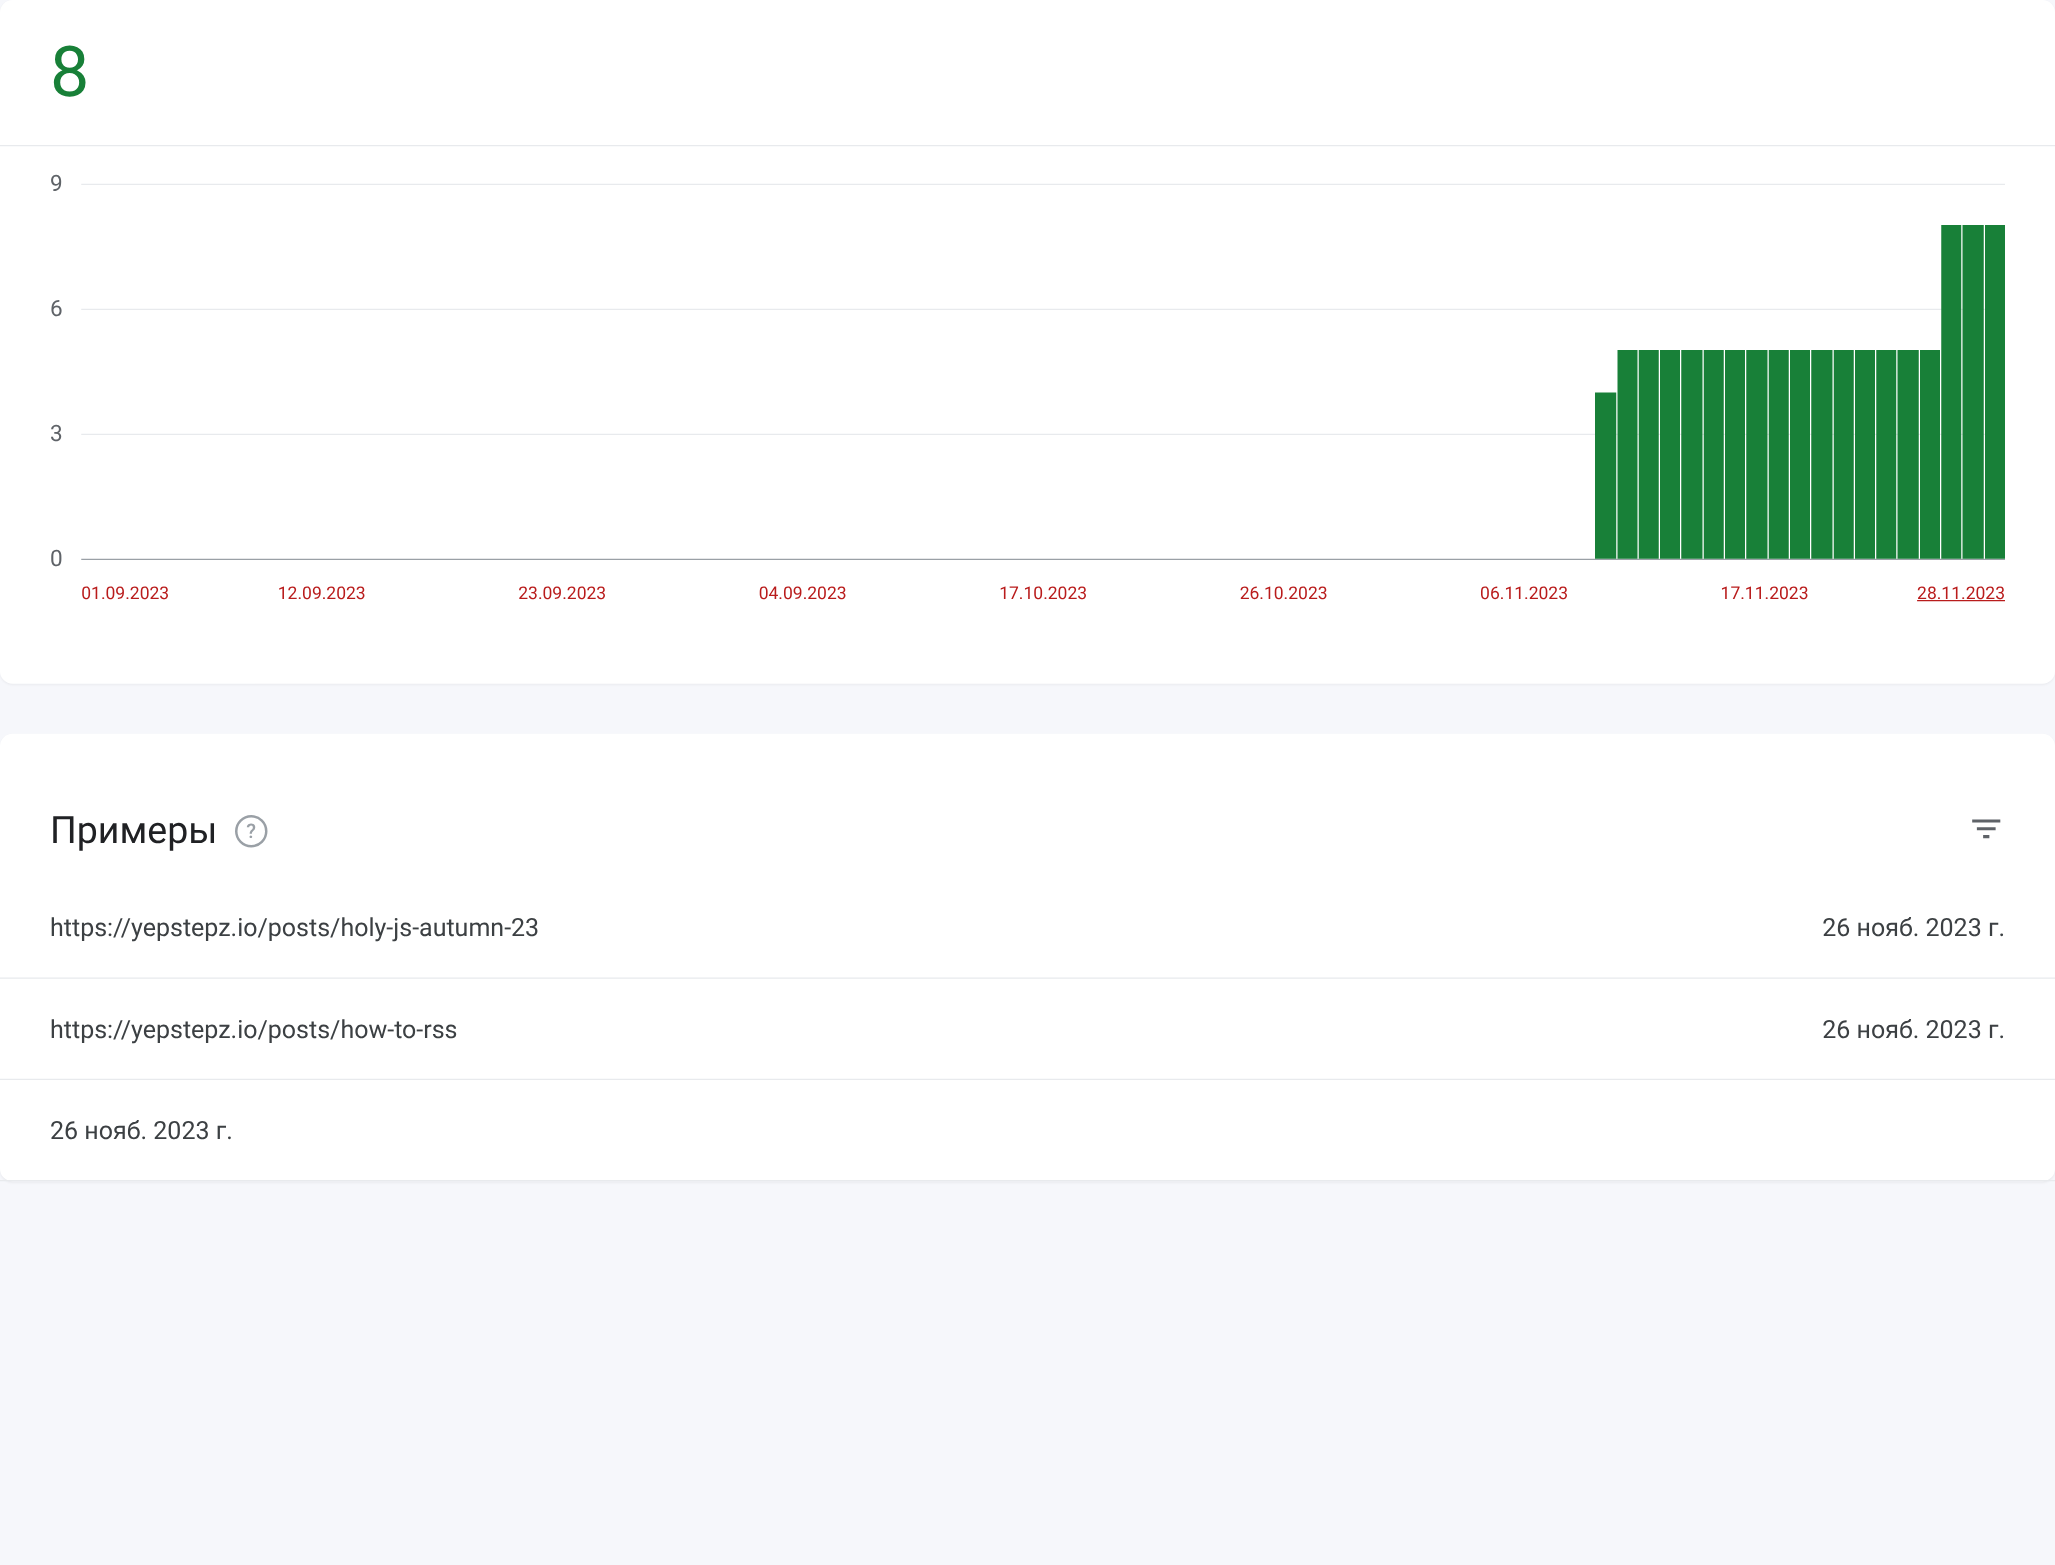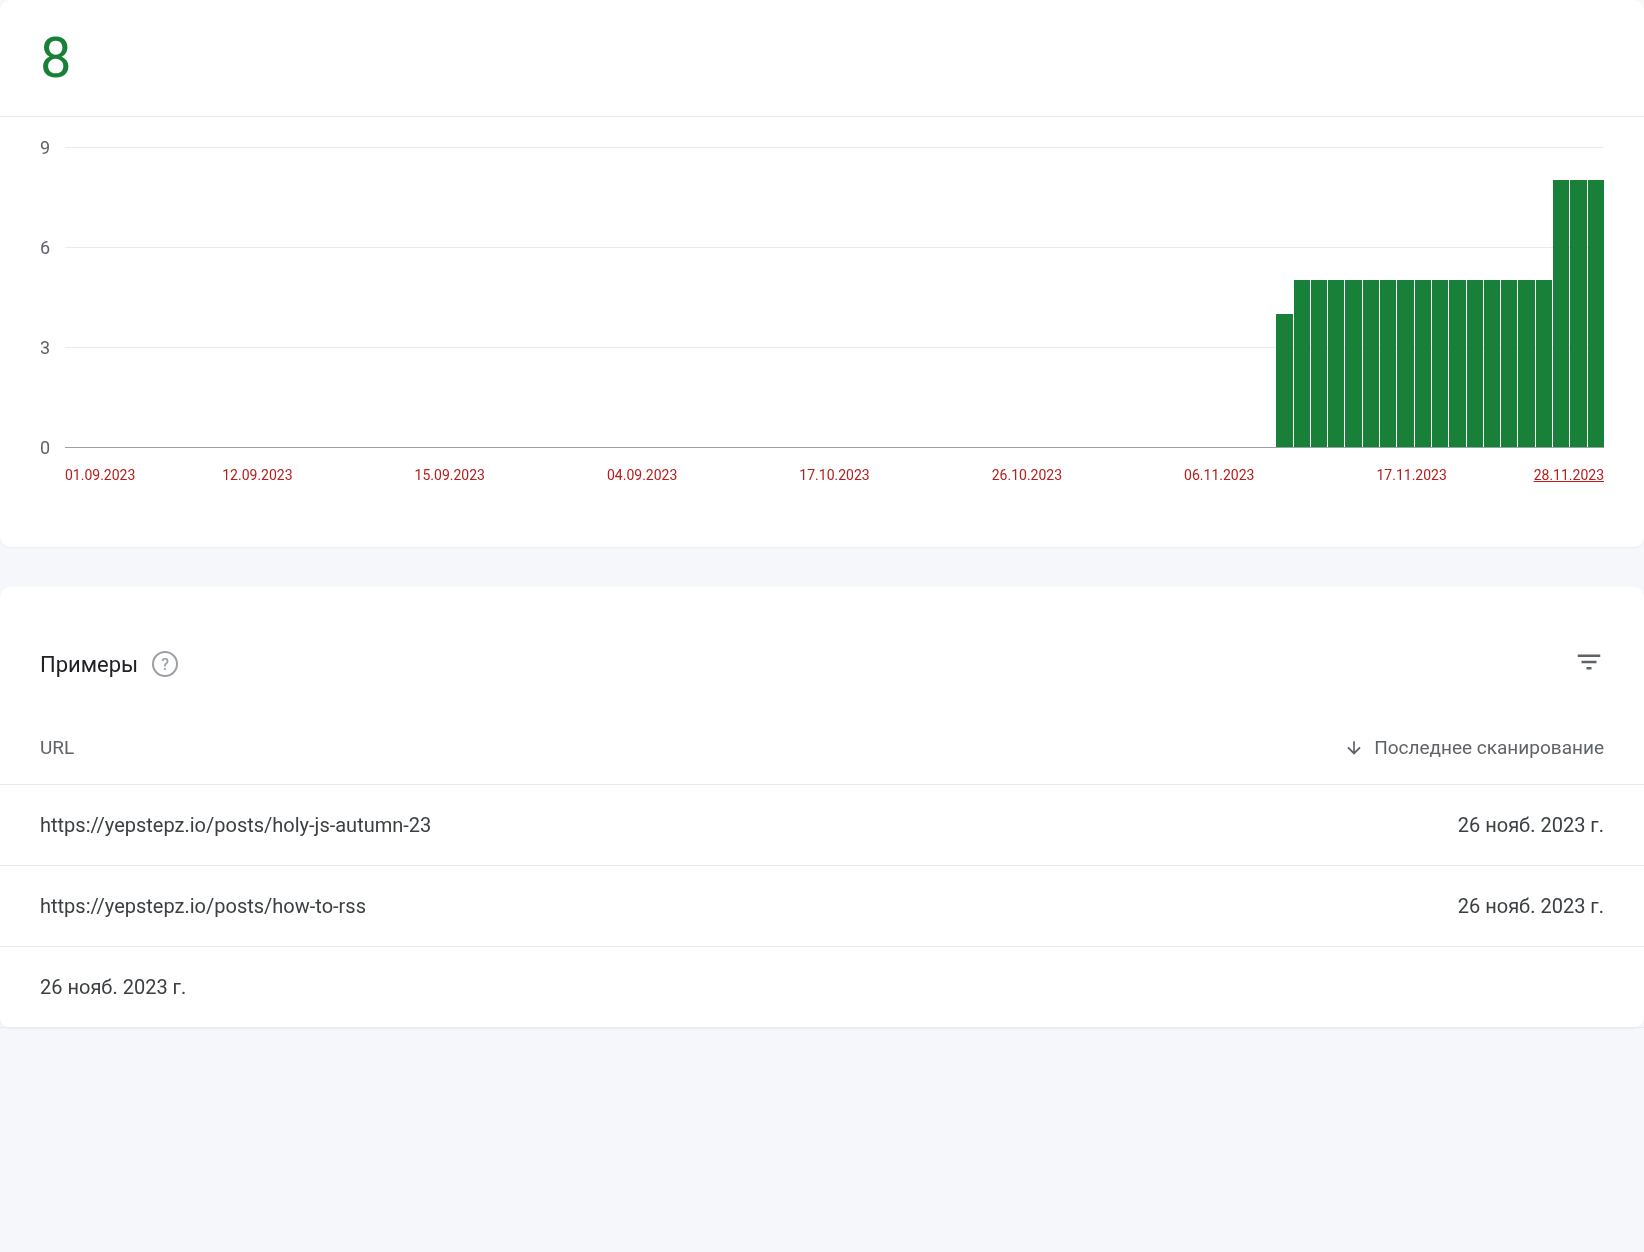--- a/index.html
+++ b/index.html
@@ -118,21 +118,21 @@
       align-items: center;
       justify-content: space-between;
       padding: 60px 40px 20px 40px;
     }
     .examples-title-wrap {
       display: flex;
       align-items: center;
       gap: 14px;
     }
     .examples-title {
-      font-size: 22px;
+      font-size: 30px;
       font-weight: 400;
       color: #202124;
     }
     .help-icon {
       width: 26px;
       height: 26px;
       border: 2px solid #9aa0a6;
       border-radius: 50%;
       display: flex;
       align-items: center;
@@ -344,21 +344,21 @@
             <div class="bar-slot">
               <div class="bar" style="height: 266.667px; background: rgb(24, 128, 56);"></div>
             </div>
             <div class="bar-slot">
               <div class="bar" style="height: 266.667px; background: rgb(24, 128, 56);"></div>
             </div>
           </div>
         <div class="x-axis" id="x-axis">
             <div class="x-tick" style="left: 0%; transform: translateX(0px);">01.09.2023</div>
             <div class="x-tick" style="left: 12.5%;">12.09.2023</div>
-            <div class="x-tick" style="left: 25%;">15.09.2023</div>
+            <div class="x-tick" style="left: 25%;">23.09.2023</div>
             <div class="x-tick" style="left: 37.5%;">04.09.2023</div>
             <div class="x-tick" style="left: 50%;">17.10.2023</div>
             <div class="x-tick" style="left: 62.5%;">26.10.2023</div>
             <div class="x-tick" style="left: 75%;">06.11.2023</div>
             <div class="x-tick" style="left: 87.5%;">17.11.2023</div>
             <div class="x-tick" style="left: 100%; transform: translateX(-100%); text-decoration: underline;">28.11.2023</div>
           </div>
       </div>
     </div>
   </div>
@@ -370,31 +370,20 @@
       <div class="examples-title">Примеры</div>
       <div class="help-icon">?</div>
     </div>
     <div class="filter-icon">
       <svg viewBox="0 0 24 24">
           <path d="M10 18h4v-2h-4v2zM3 6v2h18V6H3zm3 7h12v-2H6v2z"></path>
         </svg>
     </div>
   </div>
   <div class="table">
-    <div class="table-header">
-      <div class="th">URL</div>
-      <div class="th th-sort">
-        <span class="arrow-down">
-          <svg viewBox="0 0 24 24">
-              <path d="M11 4h2v12l5.5-5.5 1.5 1.5L12 20l-8-8 1.5-1.5L11 16V4z"></path>
-            </svg>
-        </span>
-        <span>Последнее сканирование</span>
-      </div>
-    </div>
     <div id="table-body">
         <div class="table-row">
           <div class="url-cell">https://yepstepz.io/posts/holy-js-autumn-23</div>
           <div class="date-cell">26 нояб. 2023 г.</div>
         </div>
         <div class="table-row">
           <div class="url-cell">https://yepstepz.io/posts/how-to-rss</div>
           <div class="date-cell">26 нояб. 2023 г.</div>
         </div>
         <div class="table-row">

